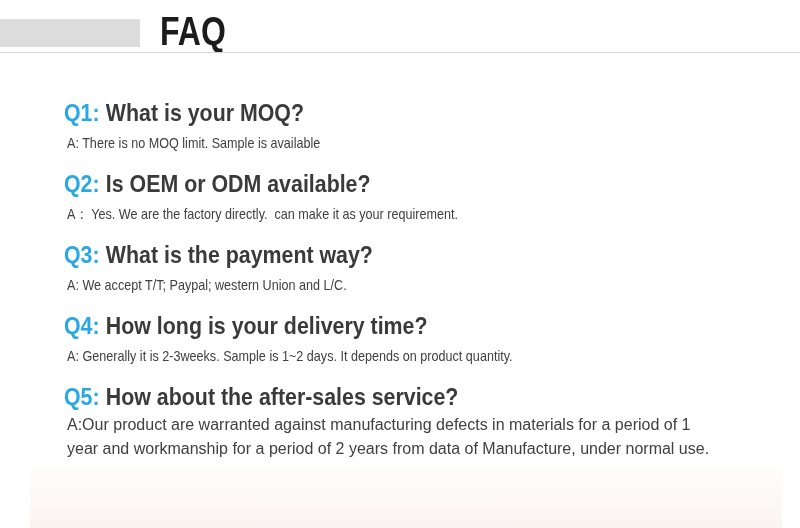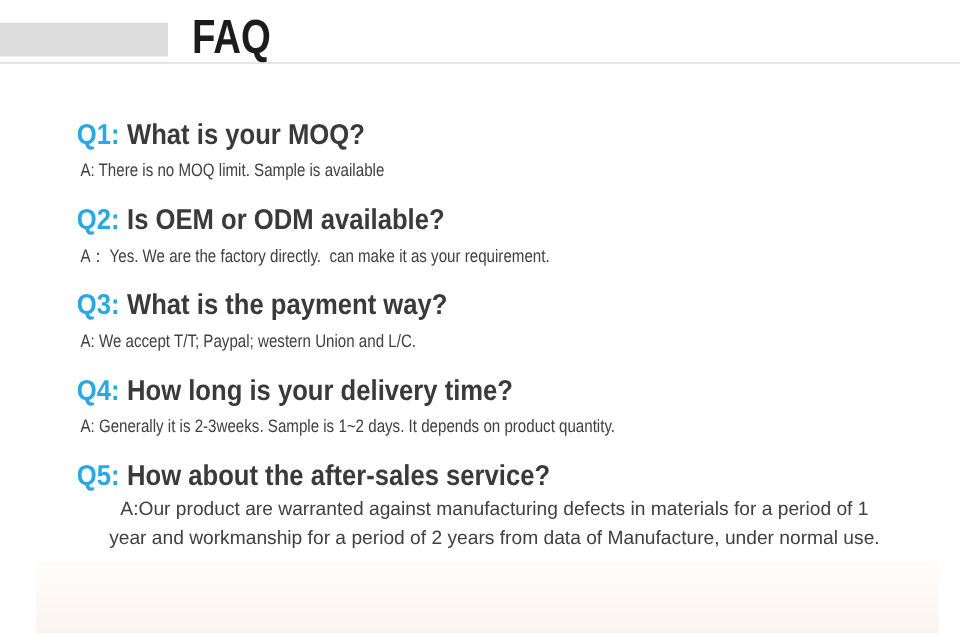--- a/index.html
+++ b/index.html
@@ -70,21 +70,20 @@
   }
   .answer-wide {
     position: absolute;
     left: 67px;
     font-size: 16px;
     line-height: 24px;
     color: #404040;
     transform: none;
     white-space: pre-wrap;
     width: 690px;
-    text-align: center;
   }
   .footer-tint {
     position: absolute;
     left: 30px;
     top: 468px;
     width: 752px;
     height: 60px;
     background: linear-gradient(180deg, #fffdfc 0%, #faf4f1 100%);
   }
 </style>

